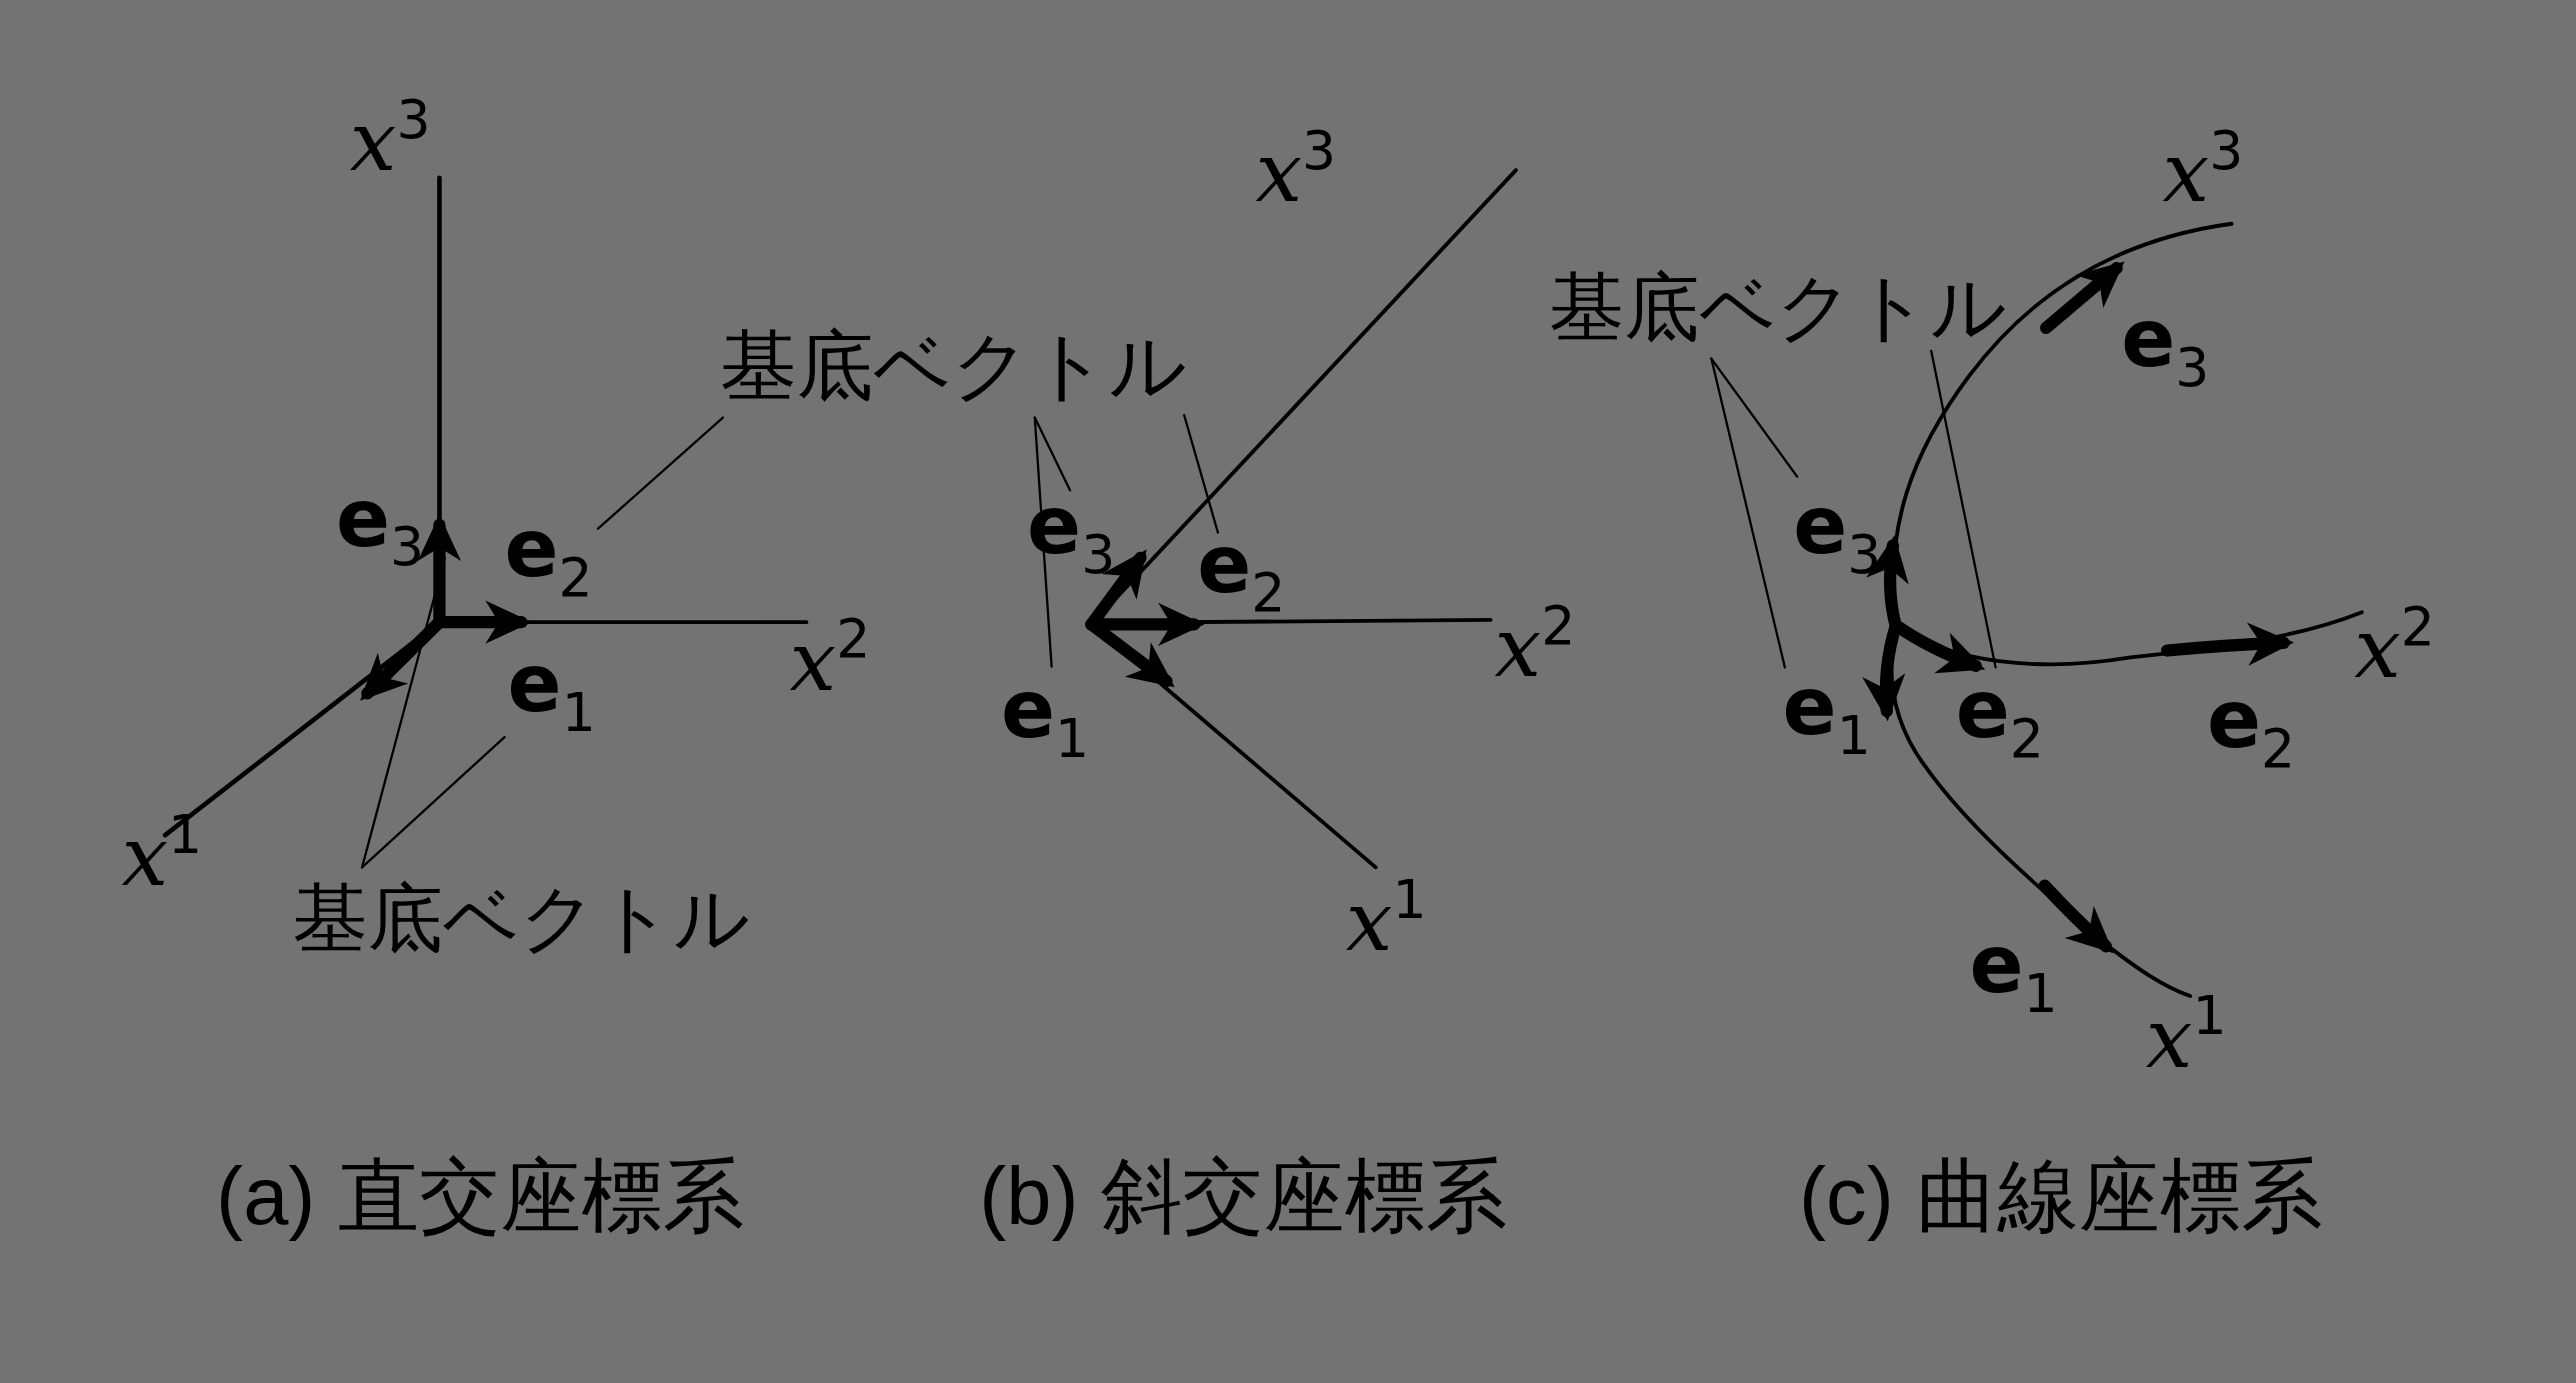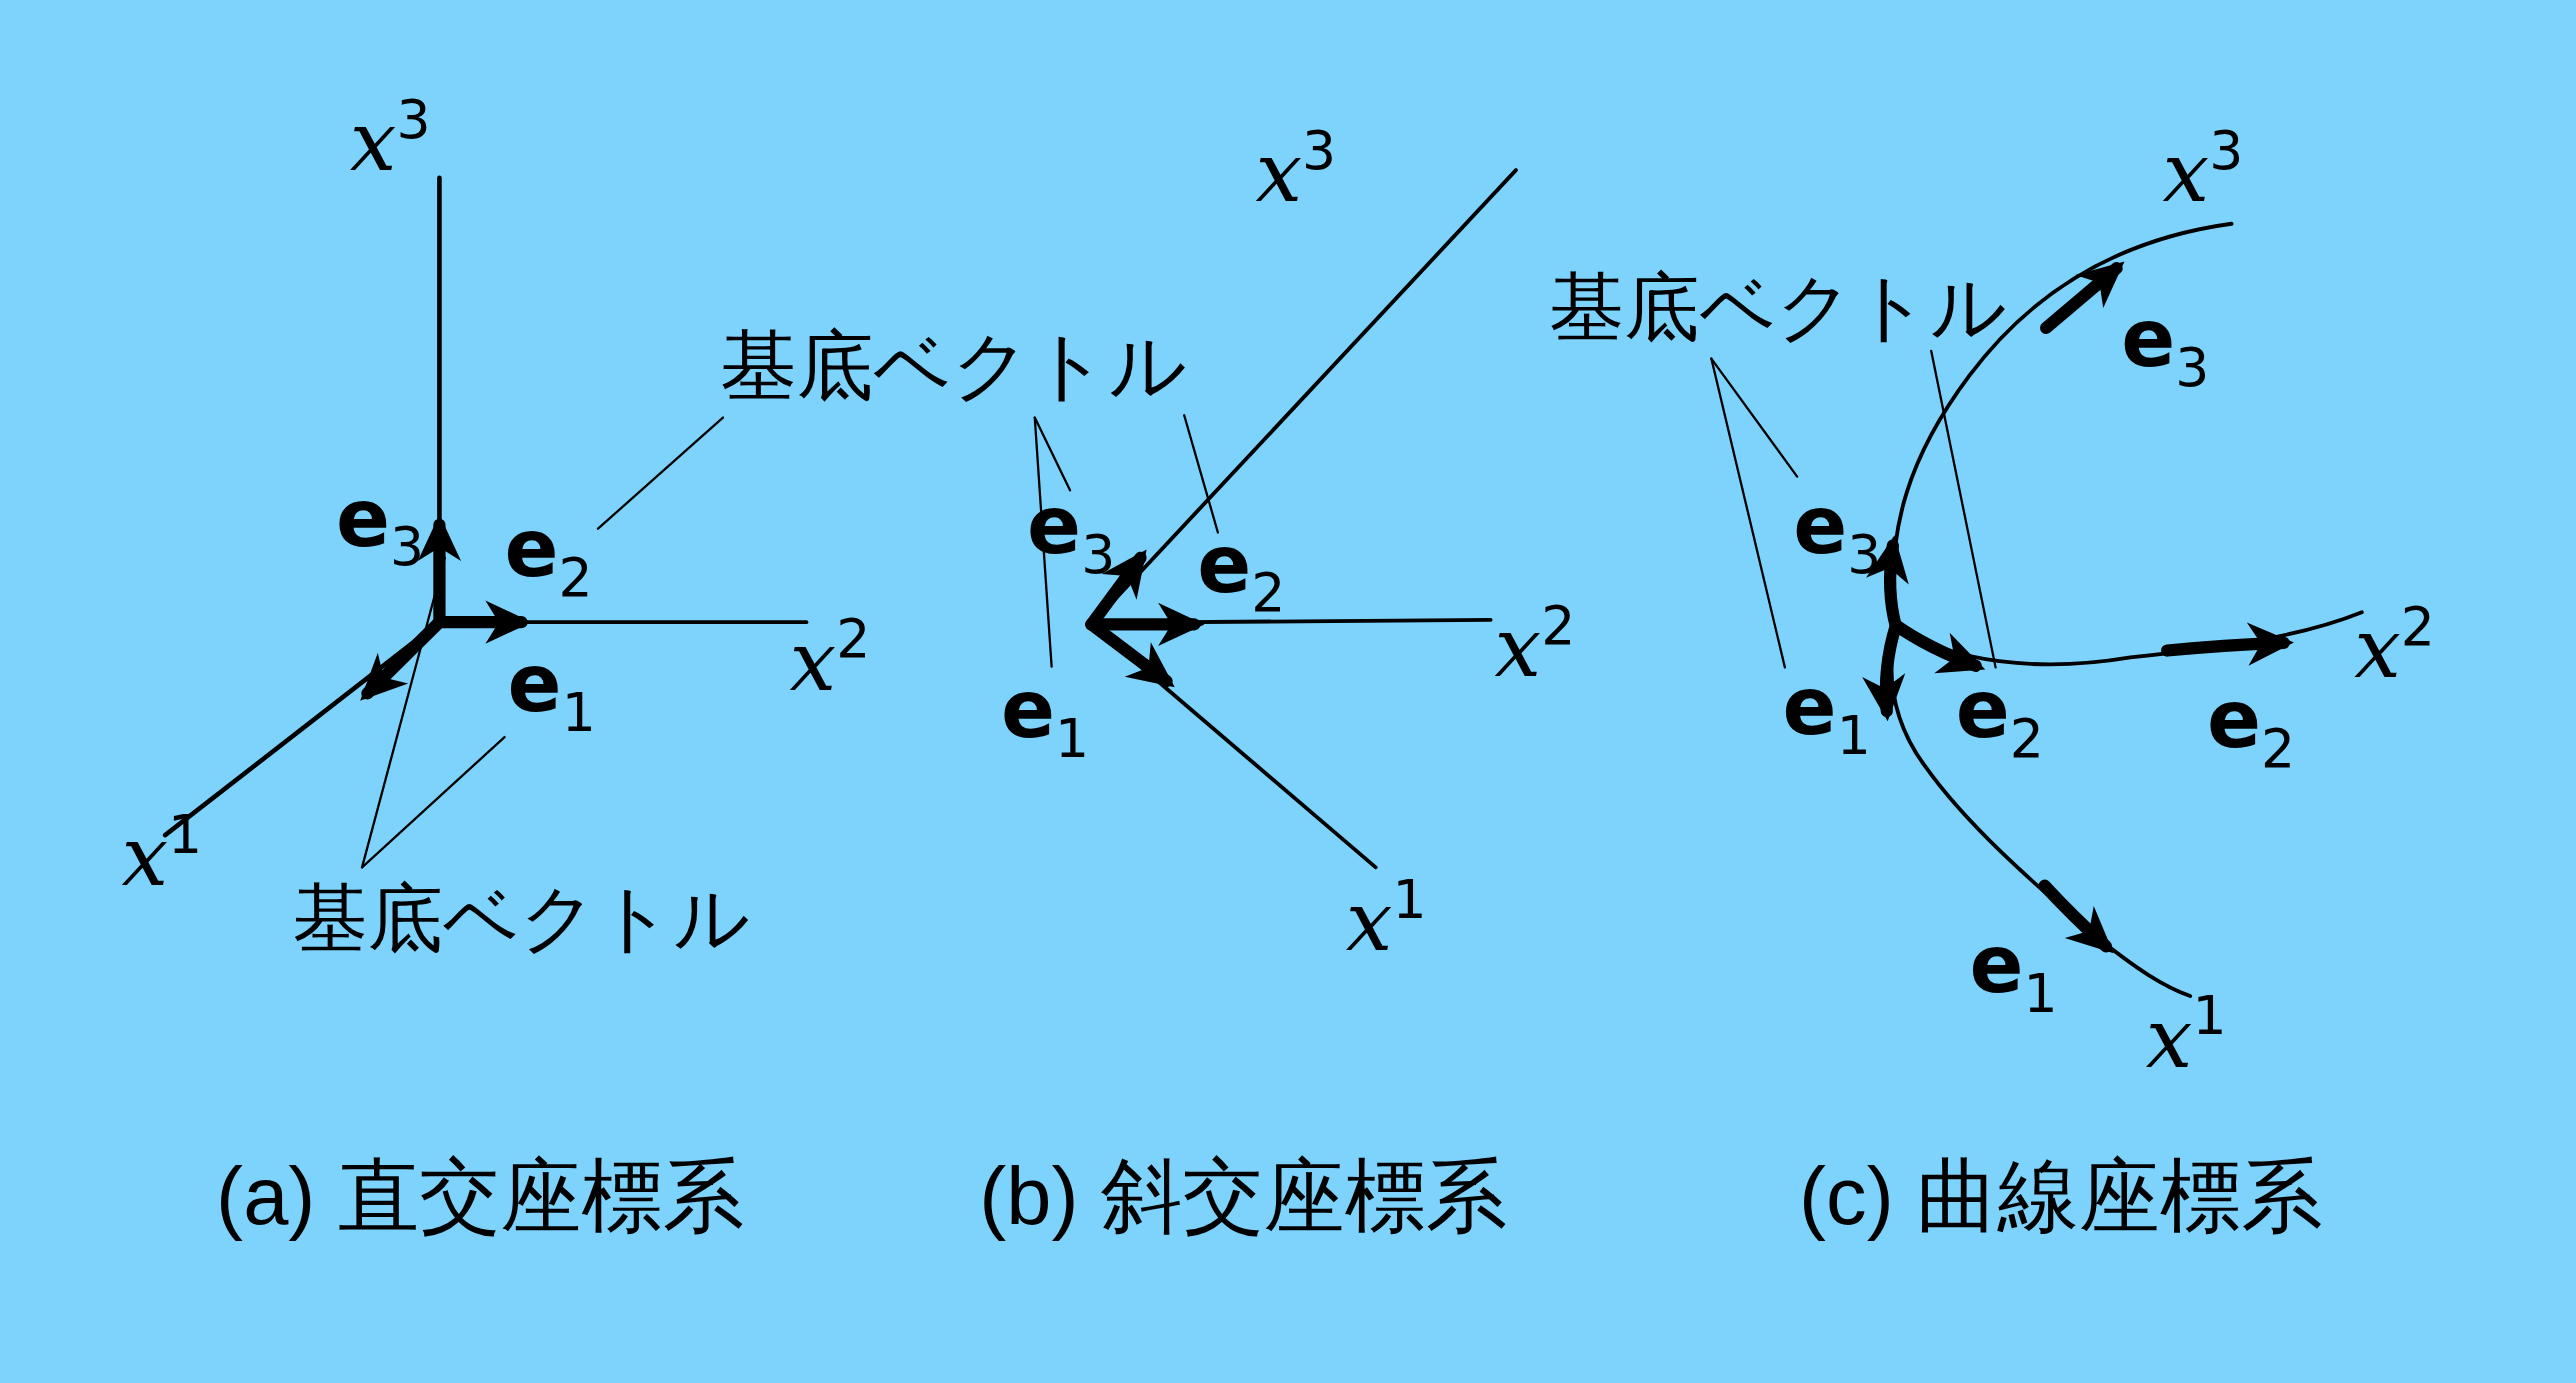--- a/index.html
+++ b/index.html
@@ -1,16 +1,16 @@
 <!DOCTYPE html>
 <html style="font-size:12.3px"><head>
 <meta charset="utf-8">
 <style>
   html,body{margin:0;padding:0;background:#fff;}
-  .stage{position:relative;width:2576px;height:1383px;background:#7dd3fc;overflow:hidden;}
+  .stage{position:relative;width:2576px;height:1383px;background:#737373;overflow:hidden;}
   svg{display:block;}
   .axis{fill:none;stroke:#000;stroke-width:5;stroke-linecap:round;}
   .axis-thick{fill:none;stroke:#000;stroke-width:6;stroke-linecap:round;}
   .curve{fill:none;stroke:#000;stroke-width:5;stroke-linecap:round;}
   .vec{fill:none;stroke:#000;stroke-width:16;stroke-linecap:round;}
   .leader{fill:none;stroke:#000;stroke-width:3;stroke-linecap:round;}
   .jp{font-family:"Liberation Sans","DejaVu Sans",sans-serif;font-size:98px;fill:#000;}
   .cap{font-family:"Liberation Sans","DejaVu Sans",sans-serif;font-size:106px;fill:#000;}
   .mi{font-family:"DejaVu Serif","Liberation Serif",serif;font-style:italic;font-size:108px;fill:#000;}
   .sup{font-family:"DejaVu Sans","Liberation Sans",sans-serif;font-style:normal;font-size:70px;fill:#000;}

